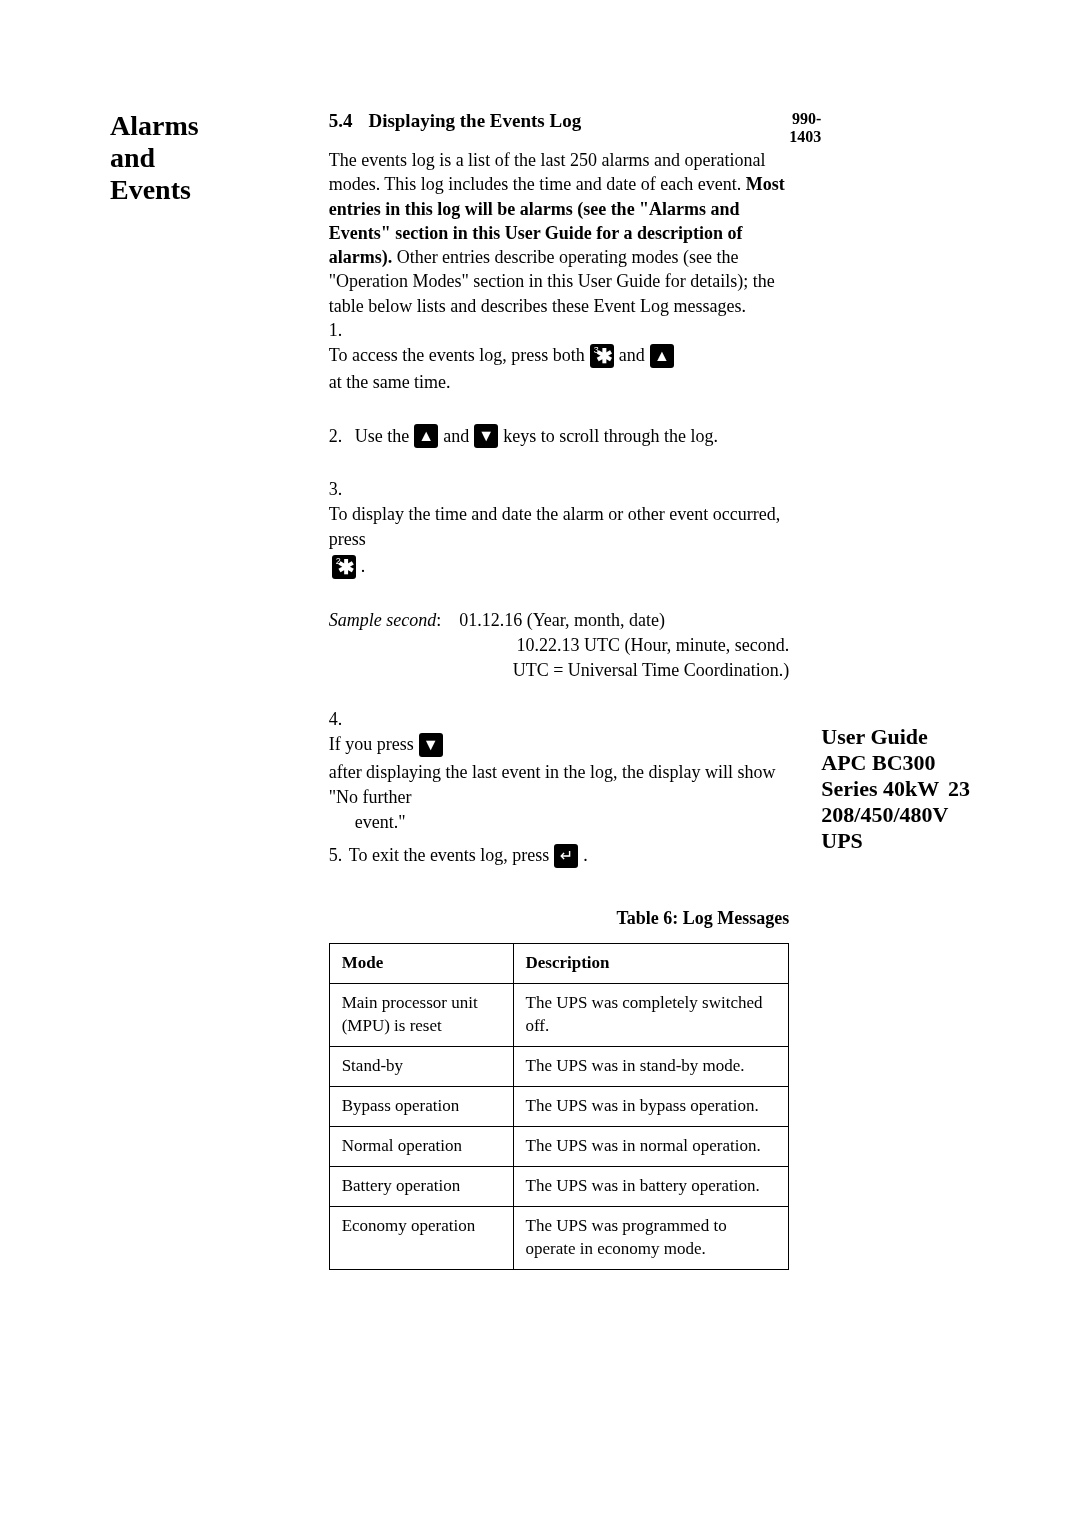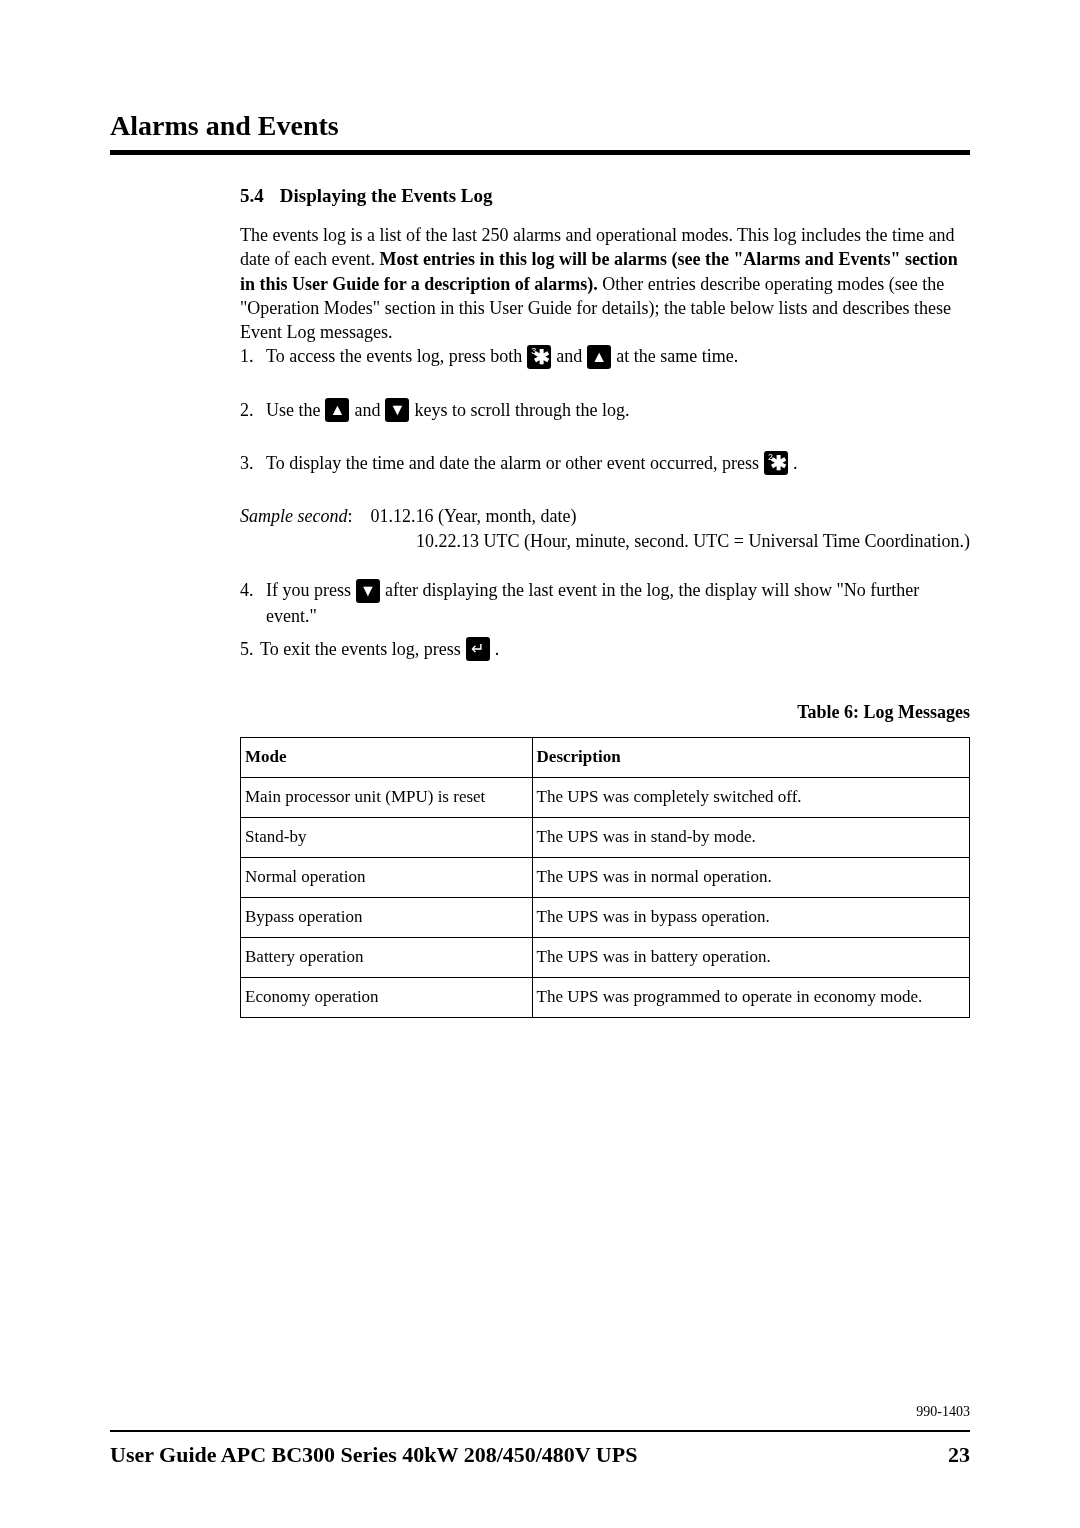--- a/index.html
+++ b/index.html
@@ -9,21 +9,21 @@
     font-family: "Century Schoolbook", "New Century Schoolbook", Georgia, serif;
     color: #000;
     width: 1080px;
     height: 1528px;
     position: relative;
   }
   .page {
     padding: 110px 110px 60px 110px;
     height: 100%;
     display: flex;
-    flex-direction: column;
+    flex-direction: row;
   }
   .page-title {
     font-weight: bold;
     font-size: 28px;
     margin: 0 0 8px 0;
   }
   .thick-rule {
     border: none;
     border-top: 5px solid #000;
     margin: 0 0 30px 0;
@@ -49,26 +49,26 @@
     vertical-align: middle;
   }
   .icon-btn span { color: #fff; font-size: 16px; line-height: 1; font-family: sans-serif; }
   .asterisk-group { display: flex; align-items: center; position: relative; }
   .asterisk-group .sup { color: #fff; font-size: 9px; position: absolute; top: 2px; left: 4px; font-family: sans-serif; }
   .asterisk-group .ast { color: #fff; font-size: 20px; font-weight: bold; line-height: 1; padding-left: 5px; font-family: sans-serif; }
   .sample { font-size: 18px; line-height: 1.4; margin-left: 0; margin-bottom: 24px; }
   .sample .line2 { margin-left: 148px; text-align: right; }
   .table-caption { text-align: right; font-weight: bold; font-size: 18px; margin: 40px 0 14px 0; }
   table { border-collapse: collapse; width: 100%; font-size: 17px; }
-  th, td { border: 1px solid #000; padding: 8px 4px; text-align: left; vertical-align: top; line-height: 1.35; }
+  th, td { border: 1px solid #000; padding: 8px 12px; text-align: left; vertical-align: top; line-height: 1.35; }
   th { font-weight: bold; }
   .spacer { flex: 1; }
-  .doc-id { text-align: right; font-size: 14px; margin-bottom: 10px; margin-right: 0; }
+  .doc-id { text-align: right; font-size: 16px; margin-bottom: 10px; margin-right: 0; font-weight: bold; }
   .thin-rule { border: none; border-top: 2px solid #000; margin: 0 0 10px 0; }
-  .footer-line { display: flex; justify-content: space-between; font-weight: bold; font-size: 22px; }
+  .footer-line { display: flex; justify-content: space-between; font-weight: bold; font-size: 22px; align-items: center; }
 </style>
 </head>
 <body>
 
 <div class="page">
   <h1 class="page-title">Alarms and Events</h1>
   <hr class="thick-rule">
 
   <div class="content-block">
 
@@ -163,26 +163,26 @@
       <tbody id="tbody">
           <tr>
             <td>Main processor unit (MPU) is reset</td>
             <td>The UPS was completely switched off.</td>
           </tr>
           <tr>
             <td>Stand-by</td>
             <td>The UPS was in stand-by mode.</td>
           </tr>
           <tr>
+            <td>Bypass operation</td>
+            <td>The UPS was in bypass operation.</td>
+          </tr>
+          <tr>
             <td>Normal operation</td>
             <td>The UPS was in normal operation.</td>
-          </tr>
-          <tr>
-            <td>Bypass operation</td>
-            <td>The UPS was in bypass operation.</td>
           </tr>
           <tr>
             <td>Battery operation</td>
             <td>The UPS was in battery operation.</td>
           </tr>
           <tr>
             <td>Economy operation</td>
             <td>The UPS was programmed to operate in economy mode.</td>
           </tr>
         </tbody>

